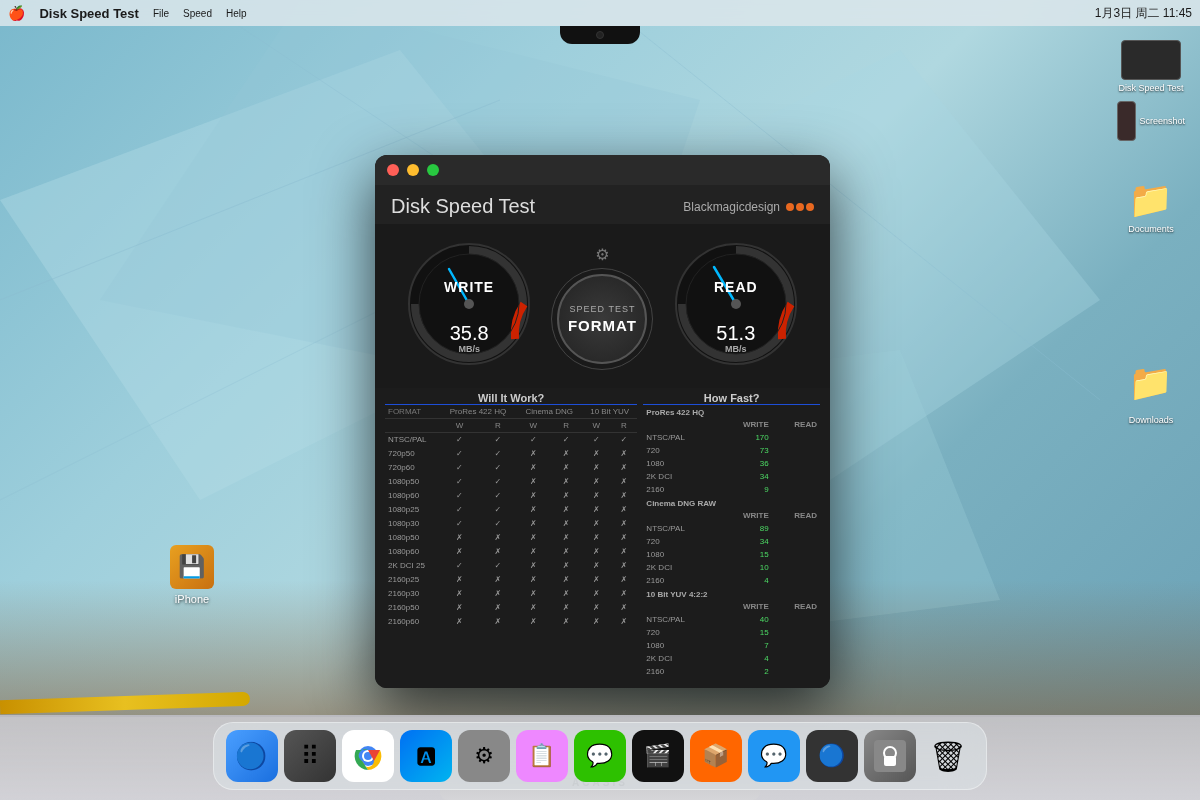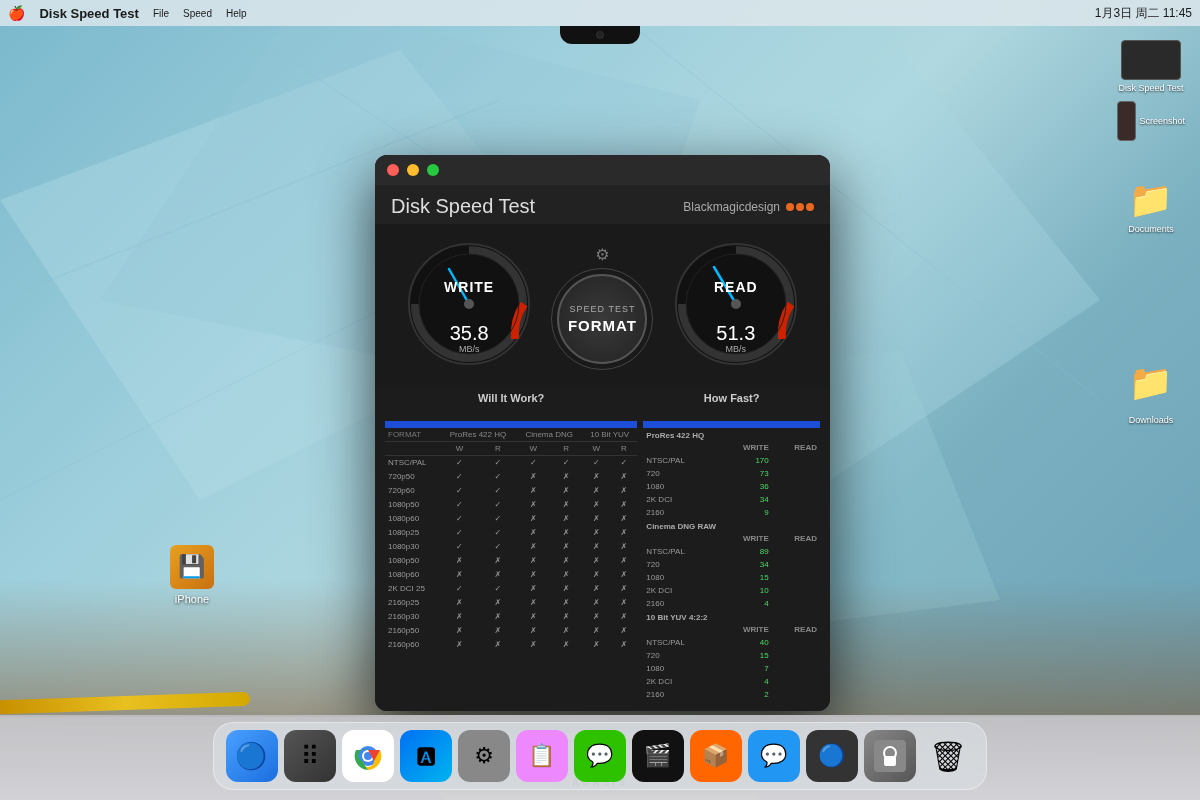--- a/index.html
+++ b/index.html
@@ -225,20 +225,21 @@
       font-size: 20px;
       font-weight: 300;
       display: block;
       line-height: 1.1;
     }
 
     .gauge-value .unit {
       color: #aaa;
       font-size: 9px;
       display: block;
+      font-weight: bold;
     }
 
     
     .speed-test-btn {
       display: flex;
       flex-direction: column;
       align-items: center;
       justify-content: center;
       width: 90px;
       height: 90px;
@@ -279,22 +280,22 @@
       display: flex;
       padding: 0 10px 10px;
       gap: 6px;
     }
 
     .dst-section-title {
       color: #ccc;
       font-size: 11px;
       font-weight: 600;
       text-align: center;
-      padding: 4px 0 17px;
-      border-bottom: 7px solid #1d4ed8;
+      padding: 4px 0 0;
+      border-bottom: 1px solid #1d4ed8;
     }
 
     .dst-table {
       width: 100%;
       border-collapse: collapse;
     }
 
     .dst-table th {
       color: #888;
       font-size: 8px;

